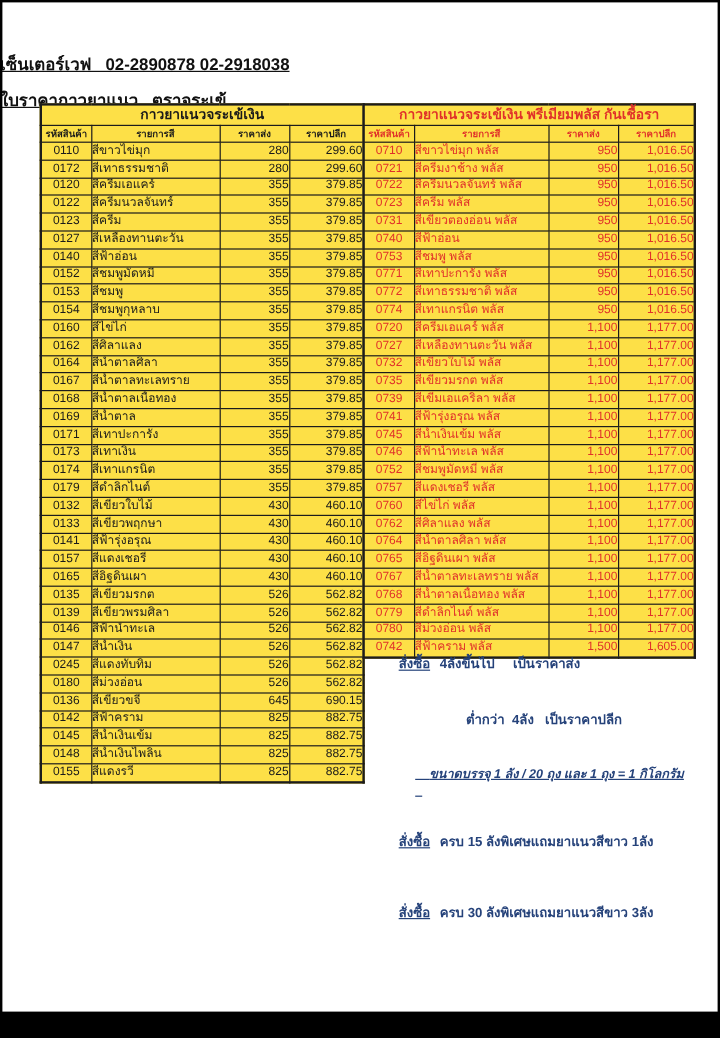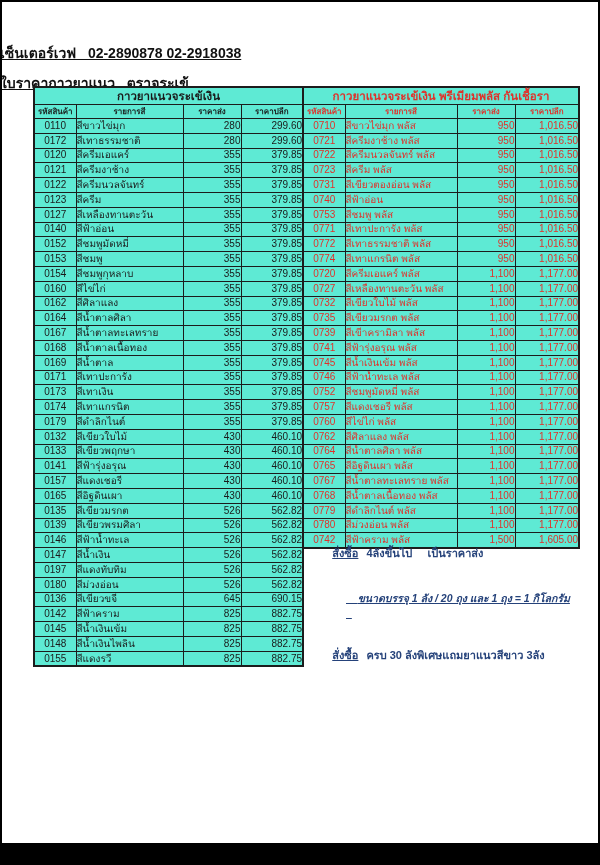--- a/index.html
+++ b/index.html
@@ -9,21 +9,21 @@
     color:#1a1a1a;
   }
   .page-frame{position:absolute;inset:0;border:2px solid #000;border-bottom:none;pointer-events:none;z-index:5;}
   .title,.subtitle{
     position:absolute;left:0;width:100%;text-align:left;font-weight:bold;
     font-size:14px;color:#111;
   }
   .title{top:42px;}
   .subtitle{top:72px;}
   .title span,.subtitle span{text-decoration:underline;white-space:pre;}
-  table.price{border-collapse:collapse;table-layout:fixed;position:absolute;top:86px;background:#5eead4;}
+  table.price{border-collapse:collapse;table-layout:fixed;position:absolute;top:86px;background:#fde047;}
   table.price,table.price th,table.price td{border:1px solid #1c1c1c;}
   table.price{border-width:2px;}
   .tbl-left{left:33px;width:269px;}
   .tbl-right{left:302px;width:276px;border-left-width:2px;padding-left:32px;}
   th.group{height:16px;font-size:11.5px;font-weight:bold;text-align:center;padding:0;line-height:1.1;}
   tr.colhead th{height:13px;font-size:8px;font-weight:bold;text-align:center;padding:0;line-height:1;}
   table.price td{height:13.8px;padding:0;font-size:10px;line-height:1;vertical-align:middle;overflow:hidden;white-space:nowrap;}
   td.c-code{text-align:center;}
   td.c-name{text-align:left;padding-left:3px;font-size:9.5px;}
   td.c-ws{text-align:right;padding-right:12px;}
@@ -80,26 +80,20 @@
         <td class="c-ws">280</td>
         <td class="c-rt">299.60</td>
       </tr>
       <tr>
         <td class="c-code">0120</td>
         <td class="c-name">สีครีมเอแคร์</td>
         <td class="c-ws">355</td>
         <td class="c-rt">379.85</td>
       </tr>
       <tr>
-        <td class="c-code">0121</td>
-        <td class="c-name">สีครีมงาช้าง</td>
-        <td class="c-ws">355</td>
-        <td class="c-rt">379.85</td>
-      </tr>
-      <tr>
         <td class="c-code">0122</td>
         <td class="c-name">สีครีมนวลจันทร์</td>
         <td class="c-ws">355</td>
         <td class="c-rt">379.85</td>
       </tr>
       <tr>
         <td class="c-code">0123</td>
         <td class="c-name">สีครีม</td>
         <td class="c-ws">355</td>
         <td class="c-rt">379.85</td>
@@ -242,21 +236,21 @@
         <td class="c-ws">526</td>
         <td class="c-rt">562.82</td>
       </tr>
       <tr>
         <td class="c-code">0147</td>
         <td class="c-name">สีน้ำเงิน</td>
         <td class="c-ws">526</td>
         <td class="c-rt">562.82</td>
       </tr>
       <tr>
-        <td class="c-code">0197</td>
+        <td class="c-code">0245</td>
         <td class="c-name">สีแดงทับทิม</td>
         <td class="c-ws">526</td>
         <td class="c-rt">562.82</td>
       </tr>
       <tr>
         <td class="c-code">0180</td>
         <td class="c-name">สีม่วงอ่อน</td>
         <td class="c-ws">526</td>
         <td class="c-rt">562.82</td>
       </tr>
@@ -391,21 +385,21 @@
         <td class="c-rt">1,177.00</td>
       </tr>
       <tr>
         <td class="c-code">0735</td>
         <td class="c-name">สีเขียวมรกต พลัส</td>
         <td class="c-ws">1,100</td>
         <td class="c-rt">1,177.00</td>
       </tr>
       <tr>
         <td class="c-code">0739</td>
-        <td class="c-name">สีเขีาครามิลา พลัส</td>
+        <td class="c-name">สีเขีมเอแคริลา พลัส</td>
         <td class="c-ws">1,100</td>
         <td class="c-rt">1,177.00</td>
       </tr>
       <tr>
         <td class="c-code">0741</td>
         <td class="c-name">สีฟ้ารุ่งอรุณ พลัส</td>
         <td class="c-ws">1,100</td>
         <td class="c-rt">1,177.00</td>
       </tr>
       <tr>
@@ -486,22 +480,28 @@
         <td class="c-ws">1,500</td>
         <td class="c-rt">1,605.00</td>
       </tr>
     </tbody>
 </table>
 
 <div class="notes">
   <div class="note-line note-1">
     <span class="lbl">สั่งซื้อ</span><span>4ลังขึ้นไป     เป็นราคาส่ง</span>
   </div>
+  <div class="note-line note-2">
+    <span>ต่ำกว่า  4ลัง   เป็นราคาปลีก</span>
+  </div>
   <div class="note-line note-3">
     <span>ขนาดบรรจุ 1 ลัง / 20 ถุง และ 1 ถุง = 1 กิโลกรัม</span>
+  </div>
+  <div class="note-line note-4">
+    <span class="lbl">สั่งซื้อ</span><span>ครบ 15 ลังพิเศษแถมยาแนวสีขาว 1ลัง</span>
   </div>
   <div class="note-line note-5">
     <span class="lbl">สั่งซื้อ</span><span>ครบ 30 ลังพิเศษแถมยาแนวสีขาว 3ลัง</span>
   </div>
 </div>
 
 <div class="footer-bar">
   
 </div>
 

